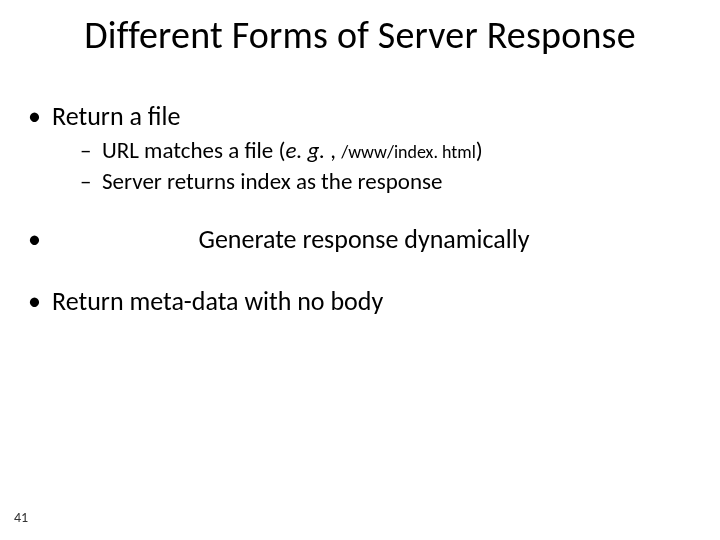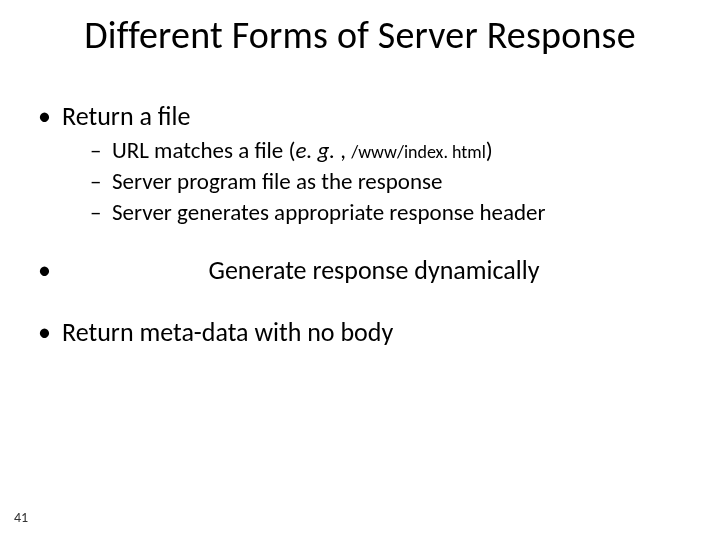--- a/index.html
+++ b/index.html
@@ -25,21 +25,21 @@
     width: 720px;
     text-align: center;
     font-size: 38px;
     line-height: 1.15;
     font-weight: 400;
     letter-spacing: 0.2px;
   }
   .body {
     position: absolute;
     top: 100px;
-    left: 36px;
+    left: 26px;
     width: 650px;
   }
   ul.lvl1 {
     list-style: none;
     margin: 0;
     padding: 0;
   }
   ul.lvl1 > li {
     font-size: 26px;
     line-height: 1.25;
@@ -92,24 +92,21 @@
   <div class="body">
     <ul class="lvl1">
 
       <li>
         <span>Return a file</span>
         <ul class="lvl2">
           <li>
             <span>URL matches a file (</span><i>e. g. </i><span>, </span><span class="fine">/www/index. html</span><span>)</span>
           </li>
           <li>
-            <span>Server program file as the response</span>
-          </li>
-          <li>
-            <span>Server generates appropriate response header</span>
+            <span>Server returns index as the response</span>
           </li>
         </ul>
       </li>
 
       <li class="gap-lg">
         <span>Generate response dynamically</span>
       </li>
 
       <li class="gap-md">
         <span>Return meta-data with no body</span>

